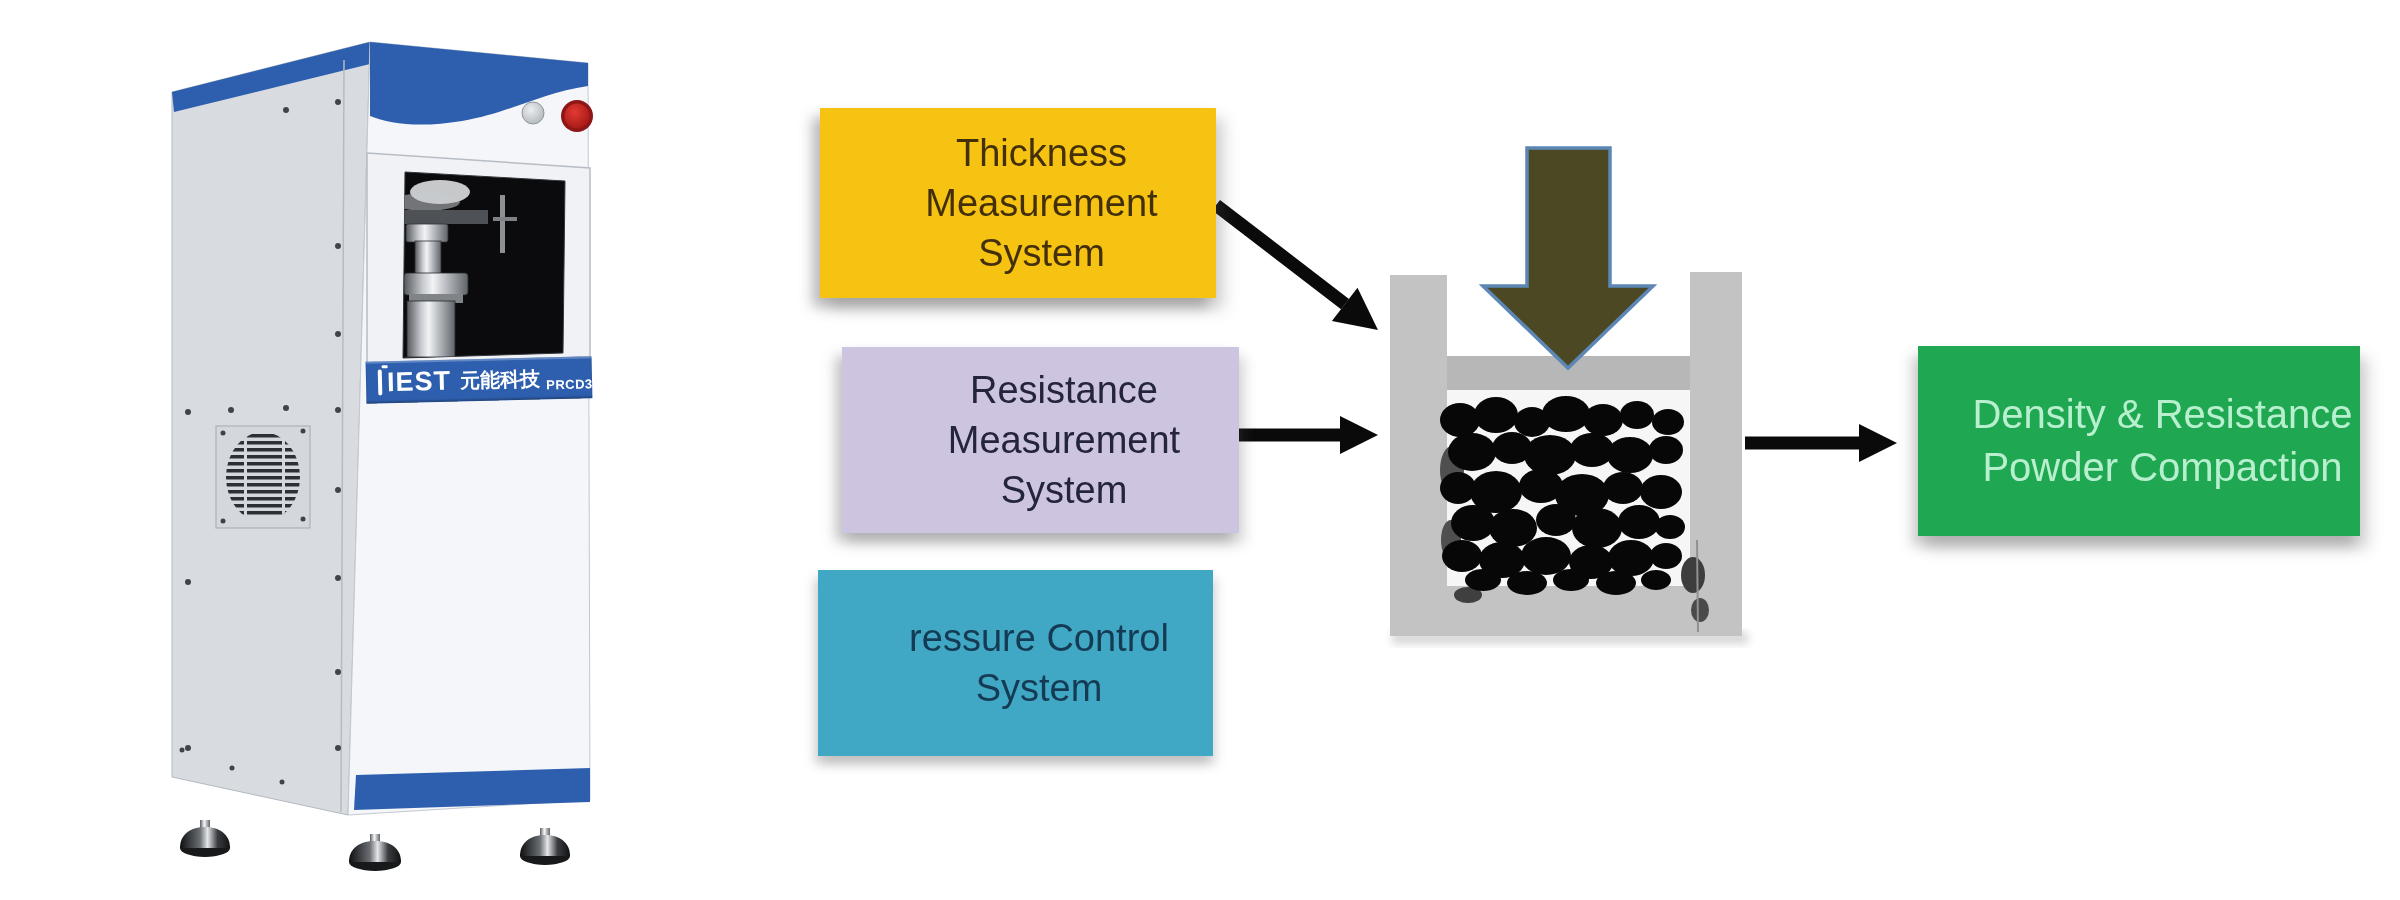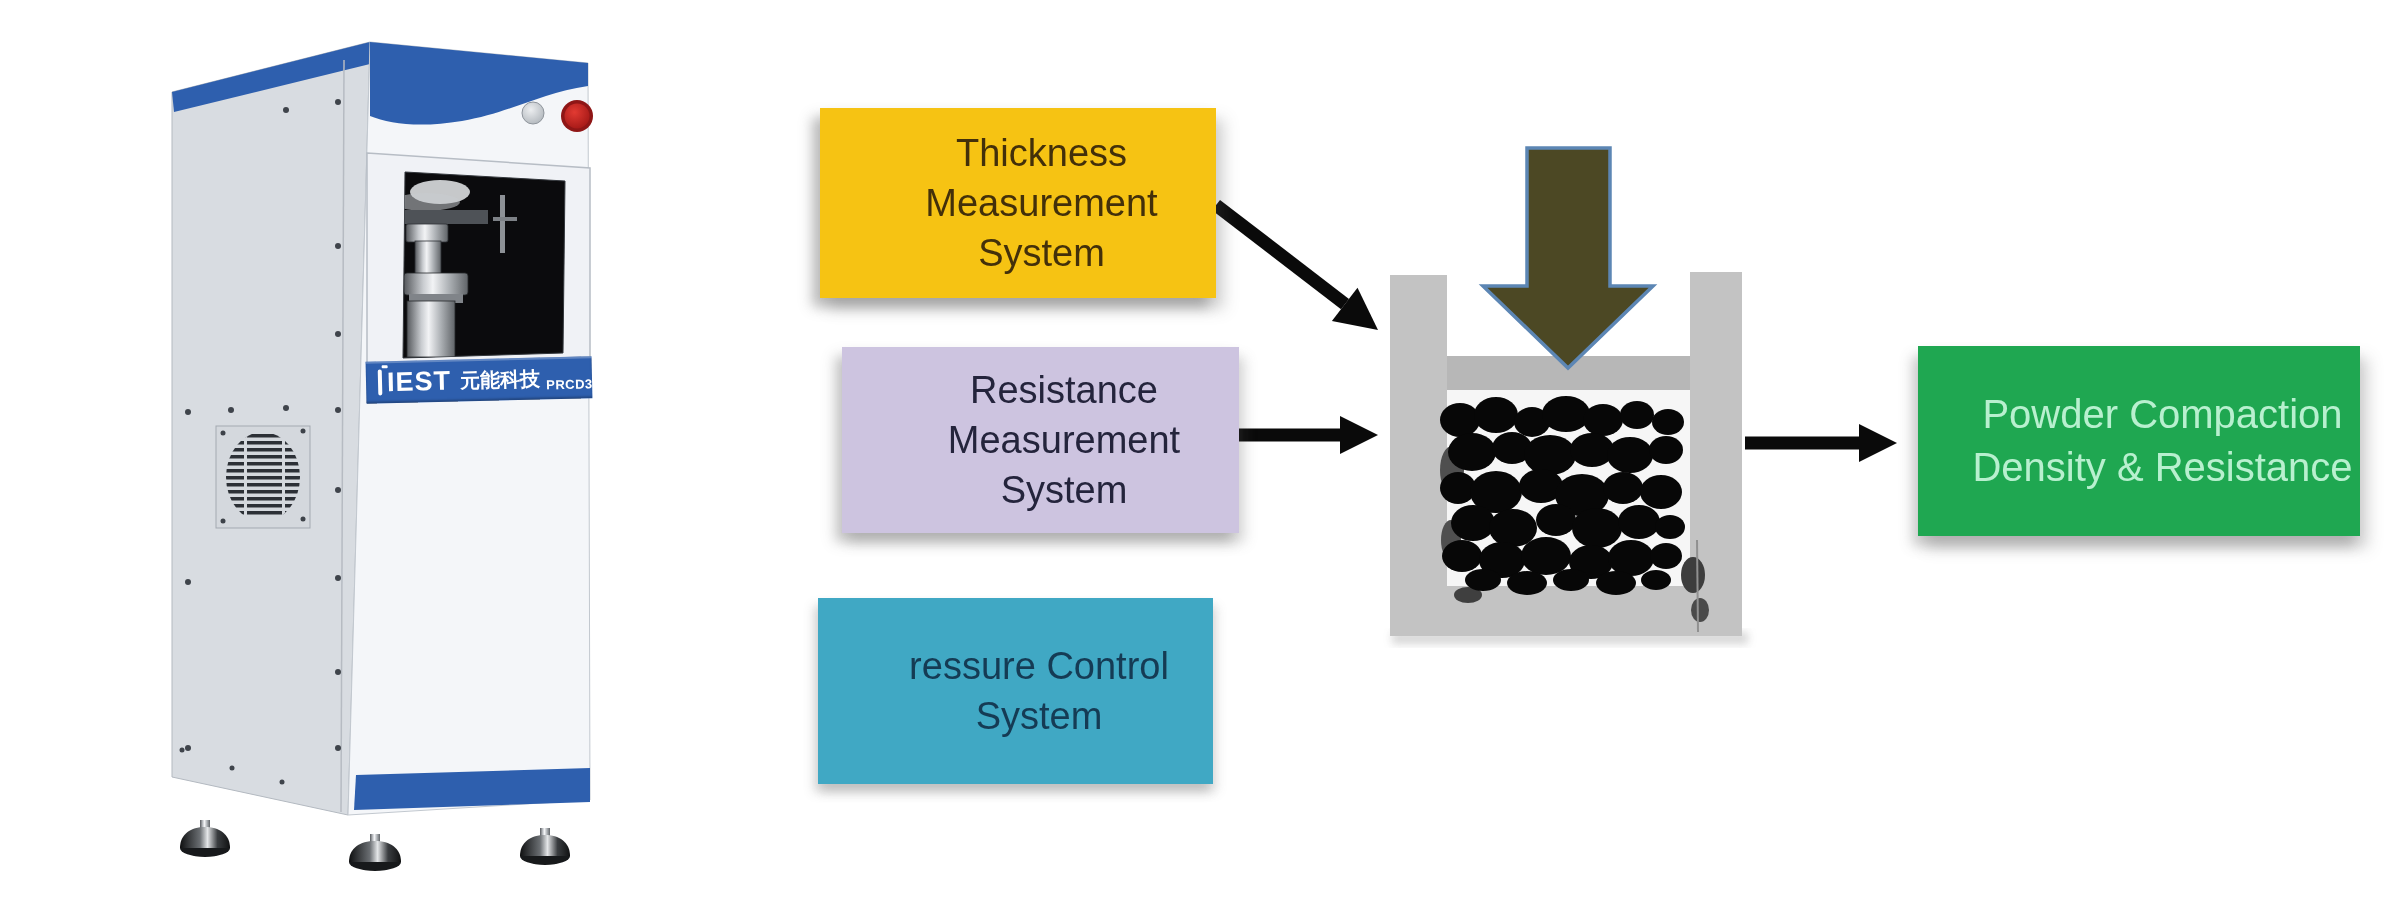--- a/index.html
+++ b/index.html
@@ -259,27 +259,27 @@
   </div>
 
   <div class="box box-resistance" style="background: rgb(205, 196, 224); color: rgb(36, 36, 60);">
     <div class="lines">
       <div>Resistance</div>
       <div>Measurement</div>
       <div>System</div>
     </div>
   </div>
 
-  <div class="box box-pressure" style="background: rgb(64, 168, 196); color: rgb(21, 59, 84); margin-top: 28px;">
+  <div class="box box-pressure" style="background: rgb(64, 168, 196); color: rgb(21, 59, 84);">
     <div class="lines">
       <div>ressure Control</div>
       <div>System</div>
     </div>
   </div>
 
   <div class="box box-output" style="background: rgb(31, 167, 81); color: rgb(184, 240, 207);">
     <div class="lines">
+      <div>Density &amp; Resistance</div>
       <div>Powder Compaction</div>
-      <div>Density &amp; Resistance</div>
     </div>
   </div>
 
 </div>
 
 </body></html>

